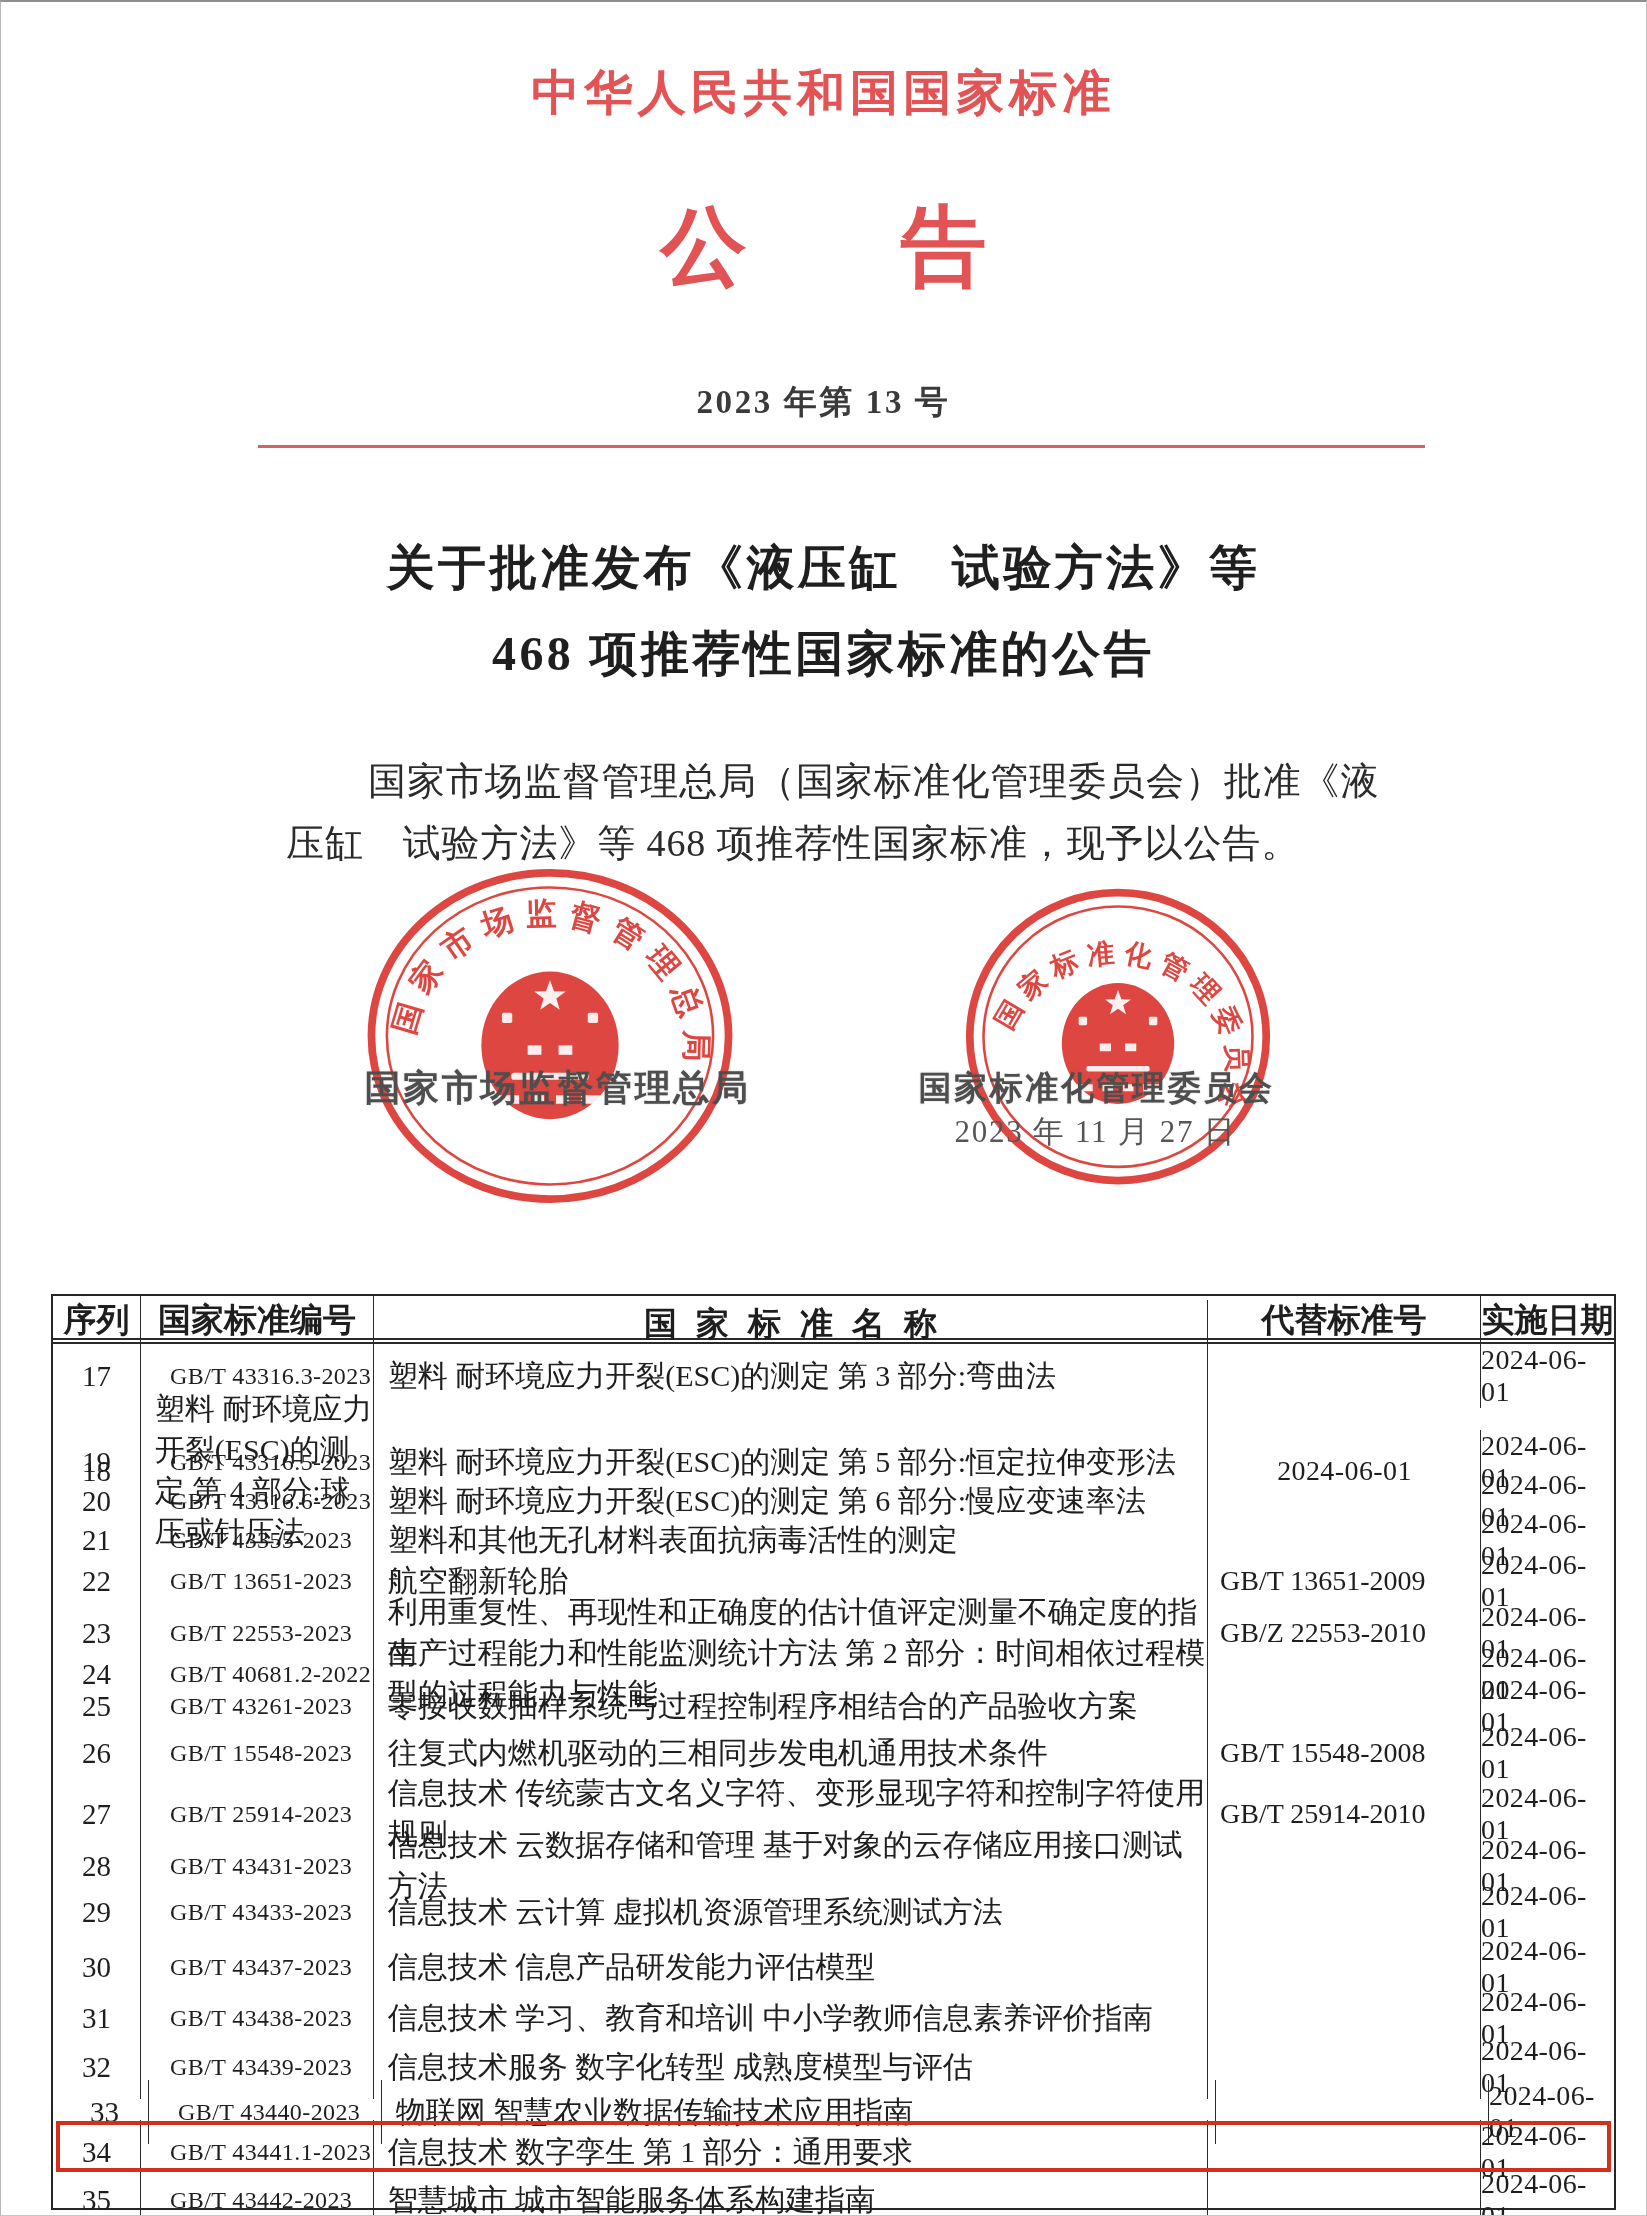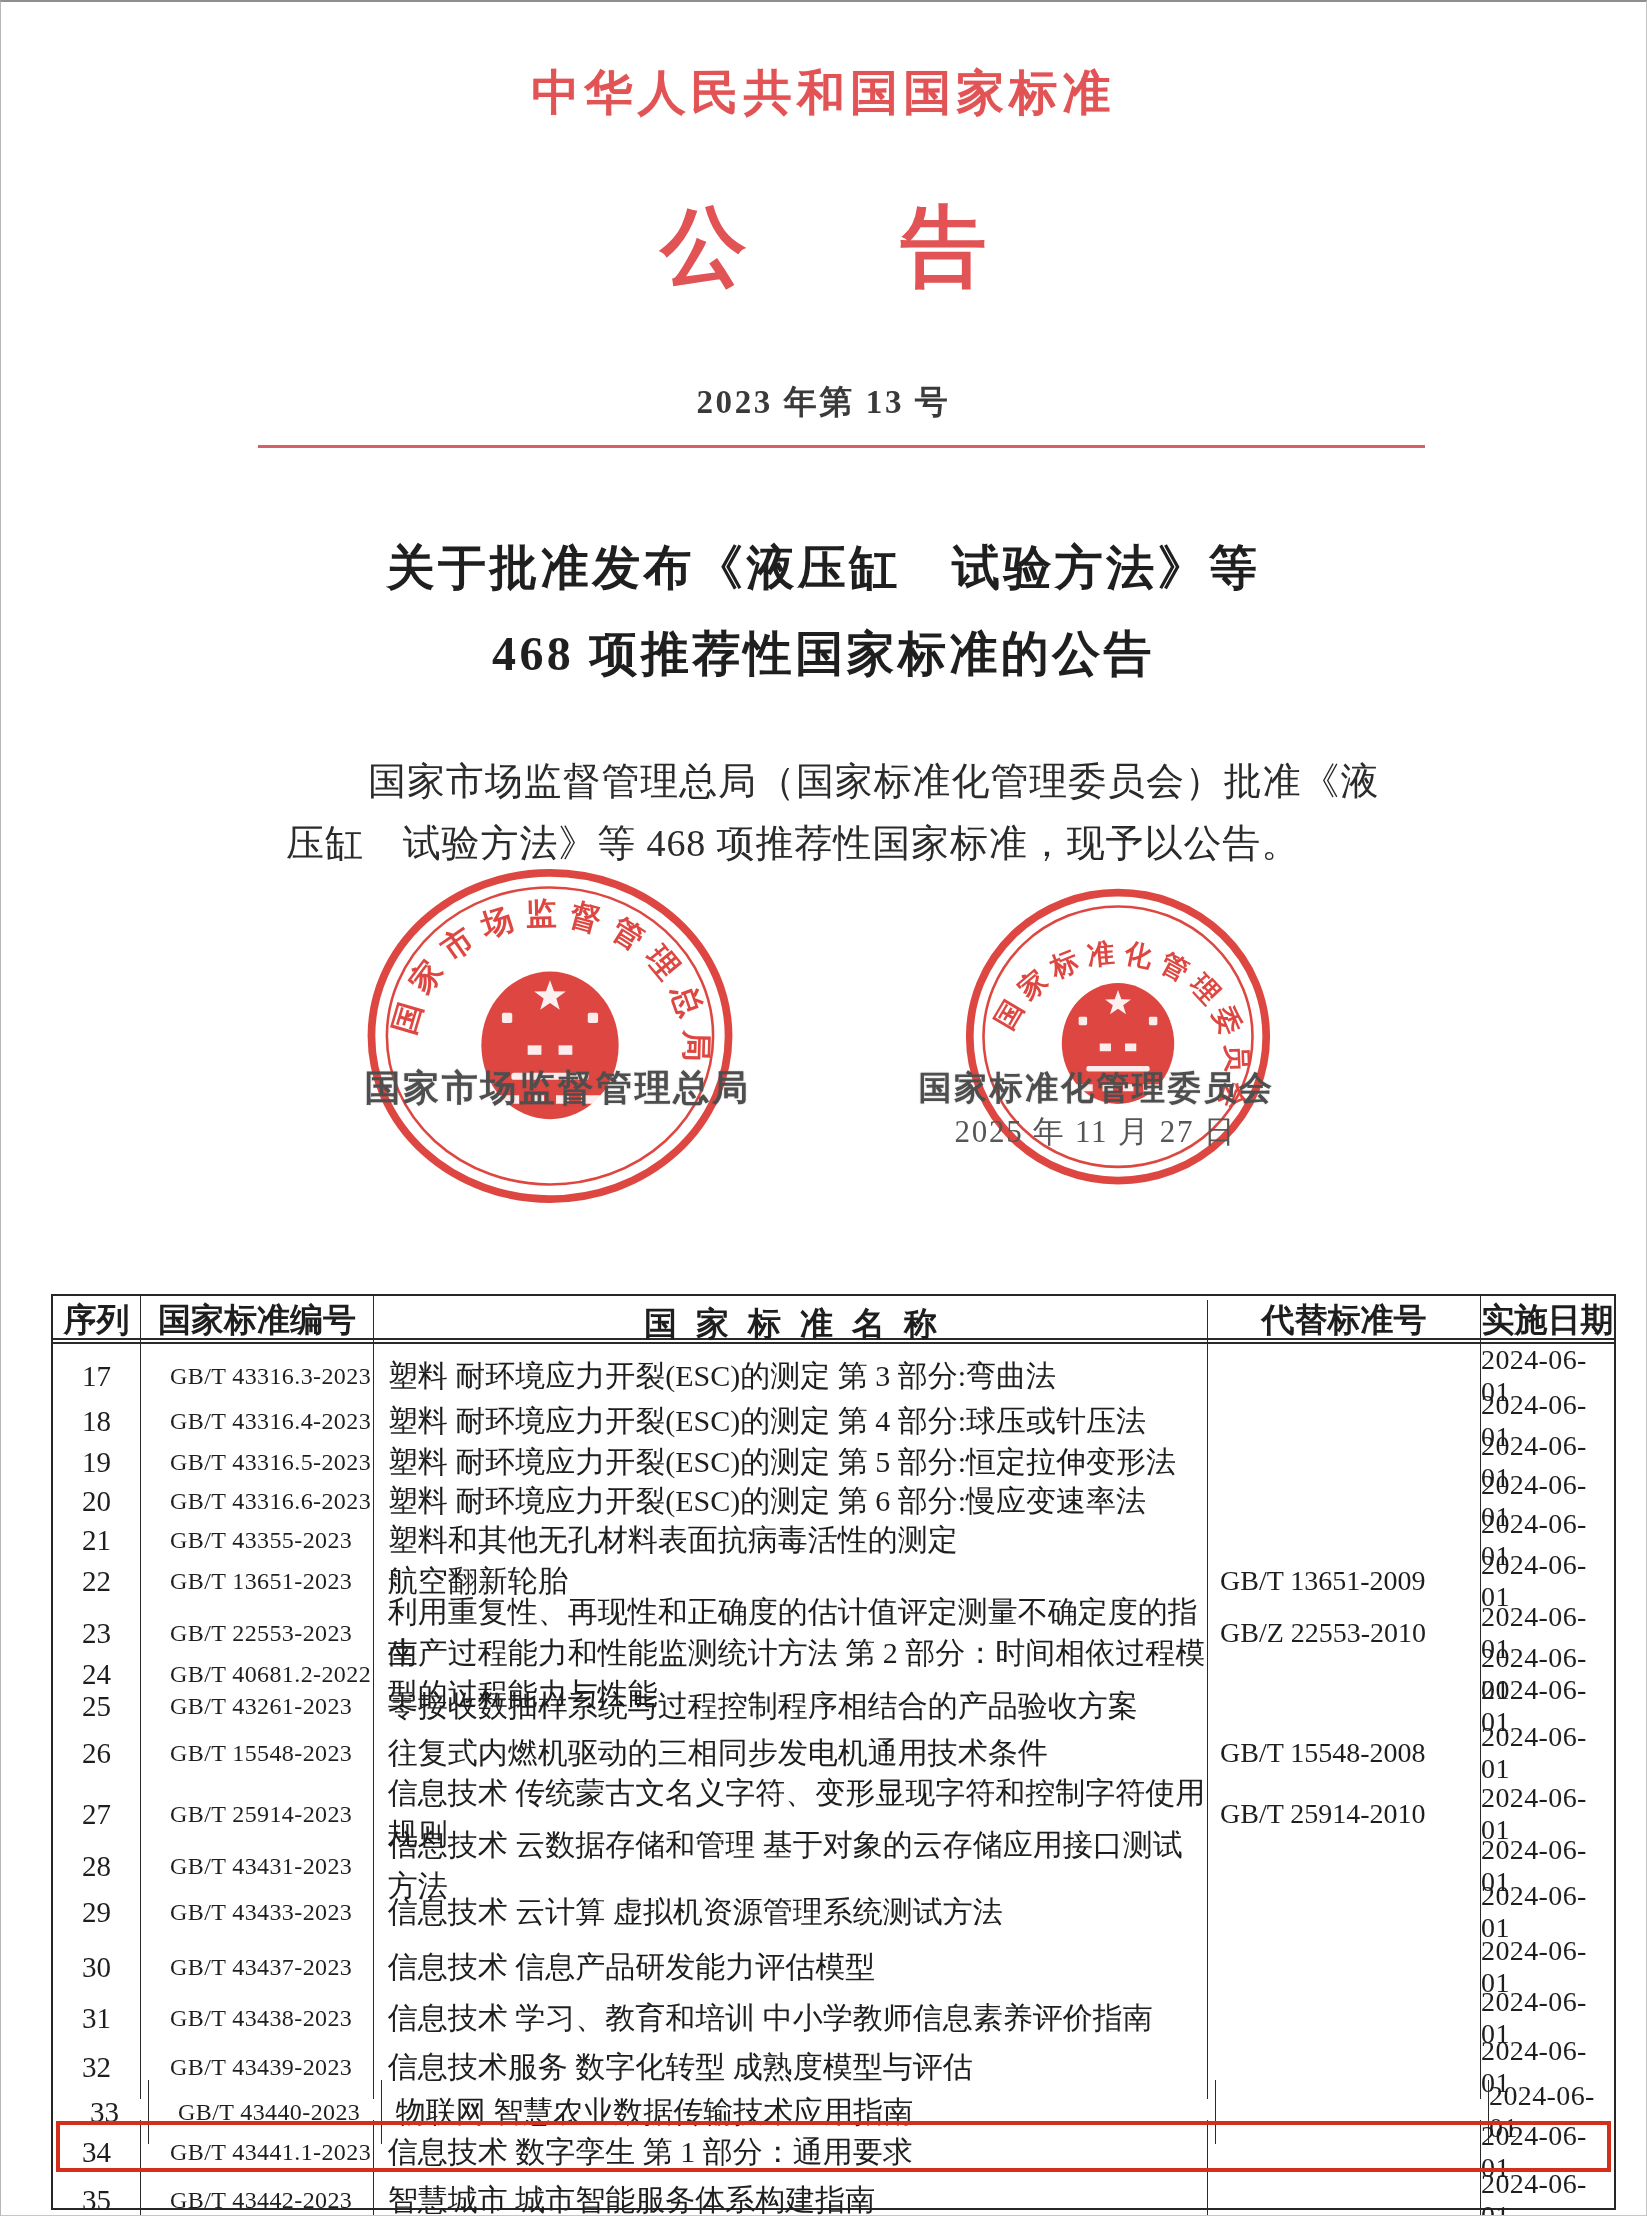--- a/index.html
+++ b/index.html
@@ -146,21 +146,21 @@
     <ellipse cx="190" cy="184" rx="173" ry="168" fill="none" stroke="#dc3a33" stroke-width="9"></ellipse>
     <ellipse cx="190" cy="184" rx="157" ry="152" fill="none" stroke="#dc3a33" stroke-width="3"></ellipse>
     <text class="arc-char" font-size="32" fill="#dc3a33" letter-spacing="9">
       <textPath href="#arcR" startOffset="78">国家标准化管理委员会</textPath>
     </text>
     <use href="#emblem" transform="translate(190,192) scale(0.82)"></use>
   </svg>
 
   <div class="agency-text agency-left">国家市场监督管理总局</div>
   <div class="agency-text agency-right">国家标准化管理委员会</div>
-  <div class="seal-date">2025 年 11 月 27 日</div>
+  <div class="seal-date">2023 年 11 月 27 日</div>
 
   <div class="std-table">
     <div class="thead">
       <div class="cell v center">序列</div>
       <div class="cell v center">国家标准编号</div>
       <div class="cell v name-h">国家标准名称</div>
       <div class="cell v center">代替标准号</div>
       <div class="cell center">实施日期</div>
     </div>
     <div class="tbody">
@@ -168,21 +168,20 @@
     <div class="trow" style="height: 45px;">
           <div class="cell v seq">17</div>
           <div class="cell v code">GB/T 43316.3-2023</div>
           <div class="cell v name">塑料 耐环境应力开裂(ESC)的测定 第 3 部分:弯曲法</div>
           <div class="cell v repl"></div>
           <div class="cell date">2024-06-01</div>
 
         </div>
         <div class="trow" style="height: 41px;">
           <div class="cell v seq">18</div>
-          <div class="cell v code">GB/T 43316.4-2023</div>
           <div class="cell v name">塑料 耐环境应力开裂(ESC)的测定 第 4 部分:球压或针压法</div>
           <div class="cell v repl"></div>
           <div class="cell date">2024-06-01</div>
 
         </div>
         <div class="trow" style="height: 39px;">
           <div class="cell v seq">19</div>
           <div class="cell v code">GB/T 43316.5-2023</div>
           <div class="cell v name">塑料 耐环境应力开裂(ESC)的测定 第 5 部分:恒定拉伸变形法</div>
           <div class="cell v repl"></div>

